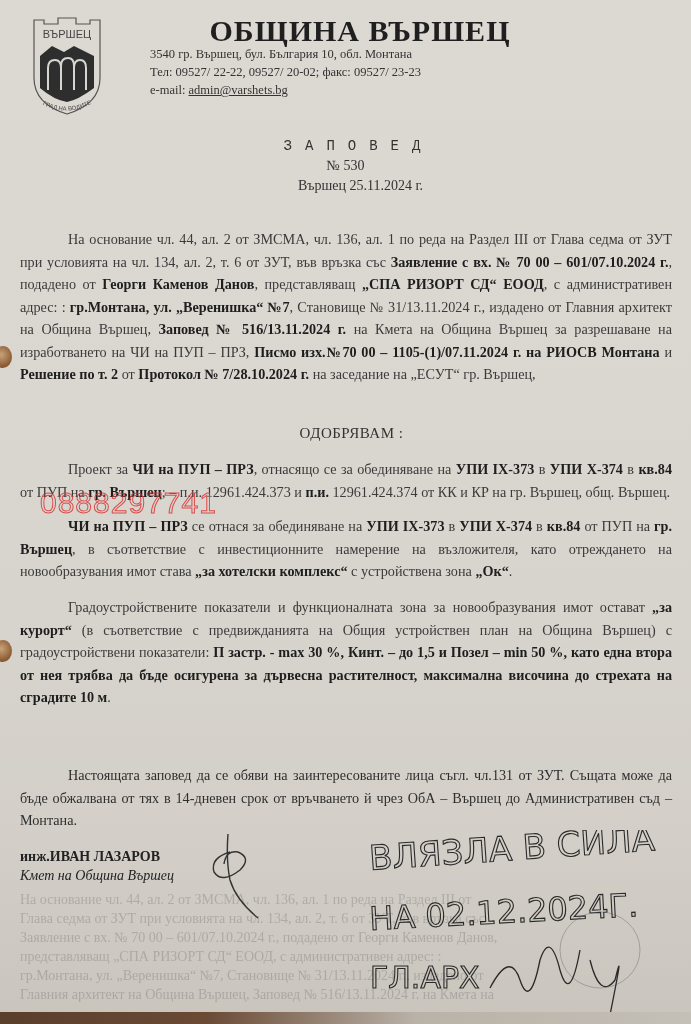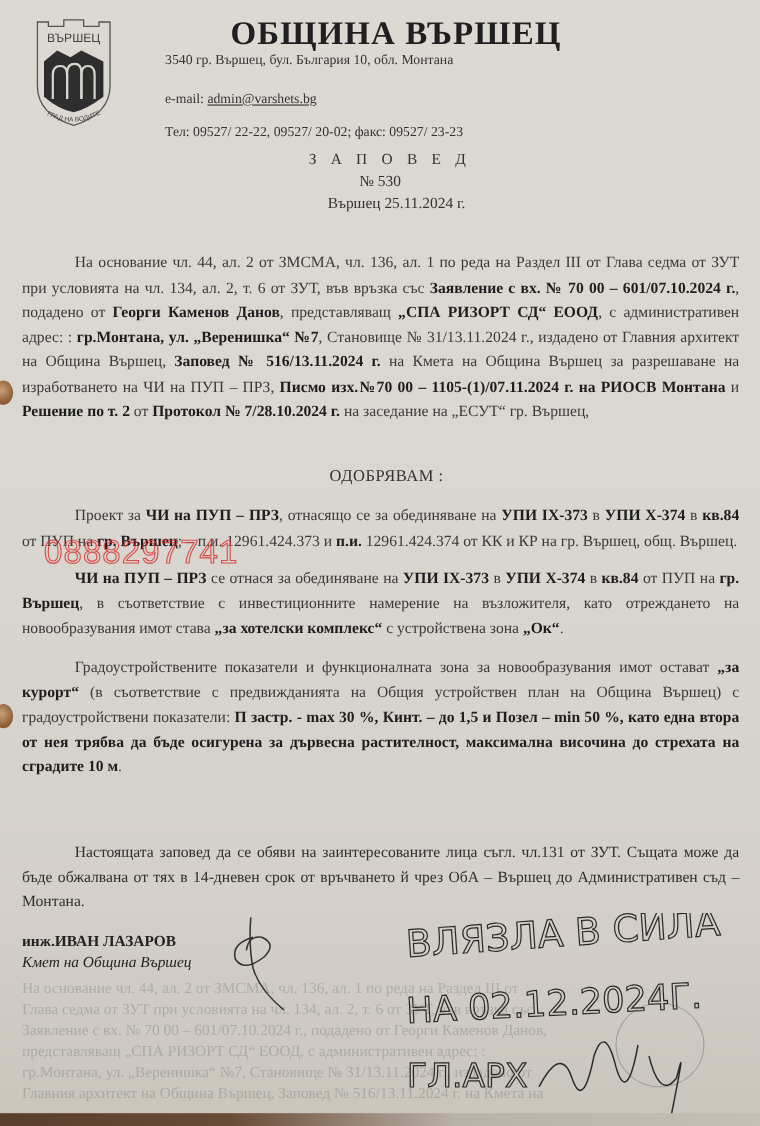--- a/index.html
+++ b/index.html
@@ -17,29 +17,29 @@
   .header-title {
     position: absolute; left: 150px; top: 14px; width: 420px; text-align: center;
     font-size: 30px; font-weight: bold; letter-spacing: 1px; color: #1f1f1f;
     font-family: "Liberation Serif", serif;
   }
   .header-line {
     position: absolute; left: 150px; width: 420px; 
     font-size: 12.5px; color: #333;
   }
   .header-line.l1 { top: 47px; }
-  .header-line.l2 { top: 65px; margin-top: 48px; }
+  .header-line.l2 { top: 65px; }
   .header-line.l3 { top: 83px; }
   .header-line.l4 { top: 100px; }
   .header-line a, .header-line span.u { text-decoration: underline; color: #333; }
 
   
   .doc-title {
     position: absolute; left: 0; width: 691px; top: 138px; text-align: center;
-    font-size: 14px; letter-spacing: 13px; color: #333; padding-left: 26px;
+    font-size: 14px; letter-spacing: 13px; color: #333; padding-left: 26px; font-family: Liberation Mono, monospace;
   }
   .doc-number { position: absolute; left: 0; width: 691px; top: 158px; text-align: center; font-size: 14px; color: #333; }
   .doc-date { position: absolute; left: 0; width: 691px; top: 178px; text-align: center; font-size: 14px; color: #333; padding-left: 30px; }
 
   
   .body-text {
     position: absolute; left: 20px; width: 652px;
     font-size: 14.2px; line-height: 22.5px; color: #3a3a3a; text-align: justify;
   }
   .body-text b { color: #1e1e1e; }

